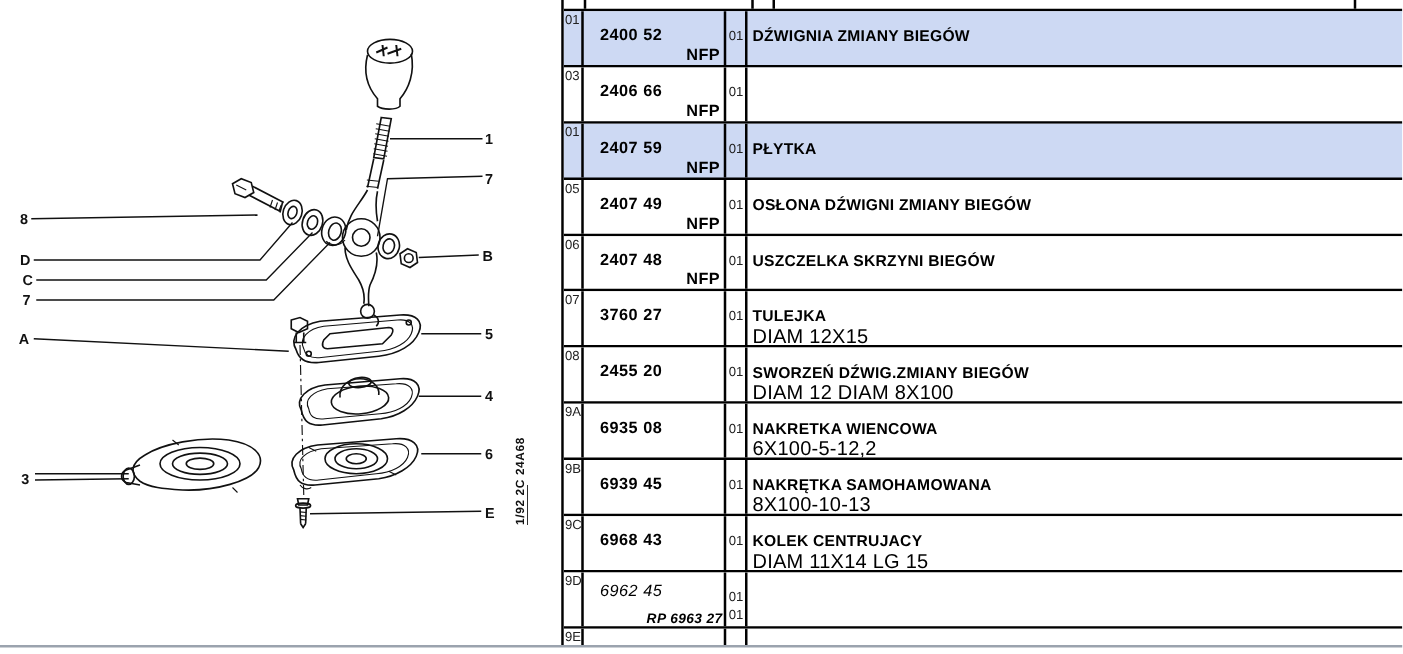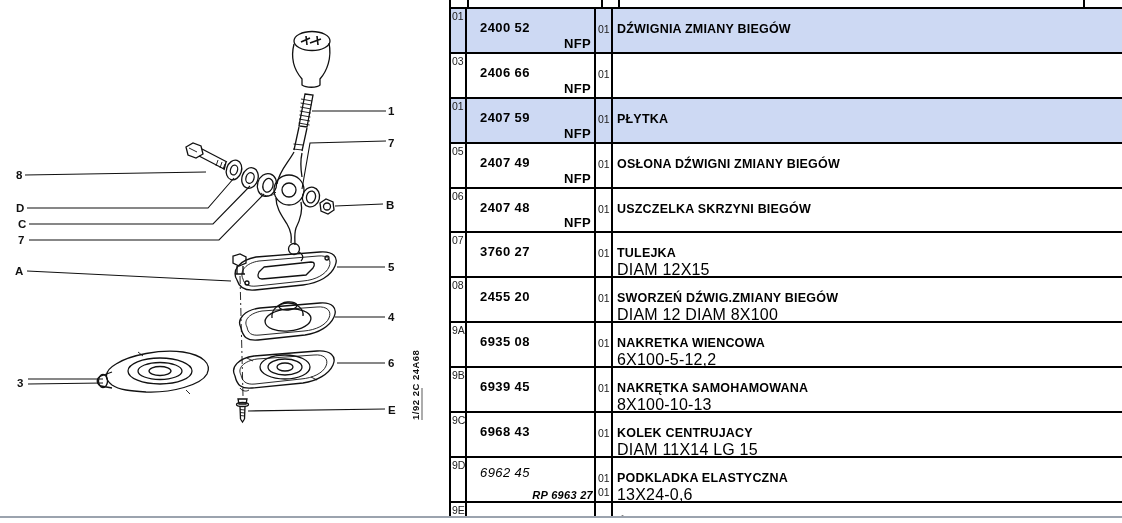--- a/index.html
+++ b/index.html
@@ -12,21 +12,21 @@
   
   .tablewrap{position:absolute;left:449px;top:0;width:673px;height:517px;
              border-left:2px solid #000;box-sizing:border-box;overflow:hidden;background:#fff;}
   .toprow{position:relative;height:9px;border-bottom:2px solid #000;box-sizing:border-box;background:#fff;}
   .toprow .d{position:absolute;top:0;bottom:0;width:2px;background:#000;}
   .trow{position:relative;height:44.9px;box-sizing:border-box;border-bottom:2px solid #000;
         display:flex;background:#fff;}
   .trow.hl{background:var(--hl,#cdd9f3);}
   .c{position:relative;box-sizing:border-box;height:100%;}
   .ref{width:16px;border-right:2px solid #000;font-size:10.5px;padding:1px 0 0 1px;color:#222;}
-  .part{width:129px;border-right:2px solid #000;}
+  .part{width:114px;border-right:2px solid #000;}
   .qty{width:17px;border-right:2px solid #000;}
   .desc{flex:1;padding-left:4px;overflow:hidden;}
   .pn{position:absolute;left:13px;top:11px;font-weight:bold;font-size:13px;letter-spacing:.4px;white-space:pre;}
   .nfp{position:absolute;right:3px;bottom:1px;font-weight:bold;font-size:13px;letter-spacing:.3px;}
   .alt{position:absolute;right:1px;bottom:0;font-weight:bold;font-style:italic;font-size:11px;letter-spacing:.3px;}
   .it .pn{font-weight:normal;font-style:italic;top:7px;}
   .q1{position:absolute;left:2px;top:14px;font-size:10.5px;color:#222;}
   .q2{position:absolute;left:2px;top:28px;font-size:10.5px;color:#222;}
   .nm{font-weight:bold;font-size:12.5px;padding-top:13px;letter-spacing:.2px;white-space:nowrap;}
   .sp{font-size:16px;padding-top:1px;letter-spacing:.2px;white-space:nowrap;}
@@ -311,24 +311,20 @@
         <div class="trow it">
           <div class="c ref">9D</div>
           <div class="c part">
             <span class="pn">6962 45</span>
             <span class="alt">RP 6963 27</span>
           </div>
           <div class="c qty">
             <span class="q1">01</span>
             <span class="q2">01</span>
           </div>
-          <div class="c desc">
-            <div class="nm">PODKLADKA ELASTYCZNA</div>
-            <div class="sp">13X24-0,6</div>
-          </div>
         </div>
         <div class="trow">
           <div class="c ref">9E</div>
           <div class="c part"></div>
           <div class="c qty"></div>
           <div class="c desc">
             <div class="nm">ŚRUBA</div>
           </div>
         </div>
       </div>

